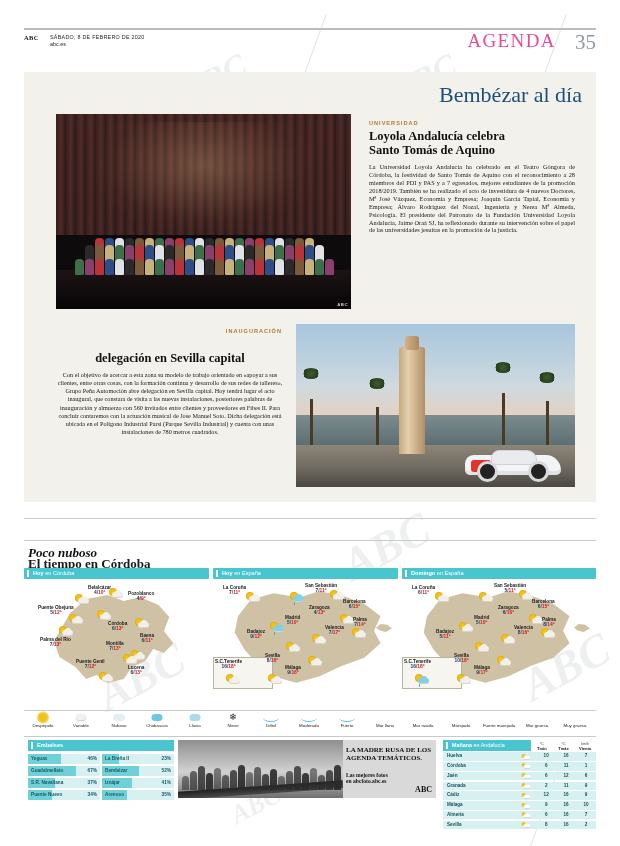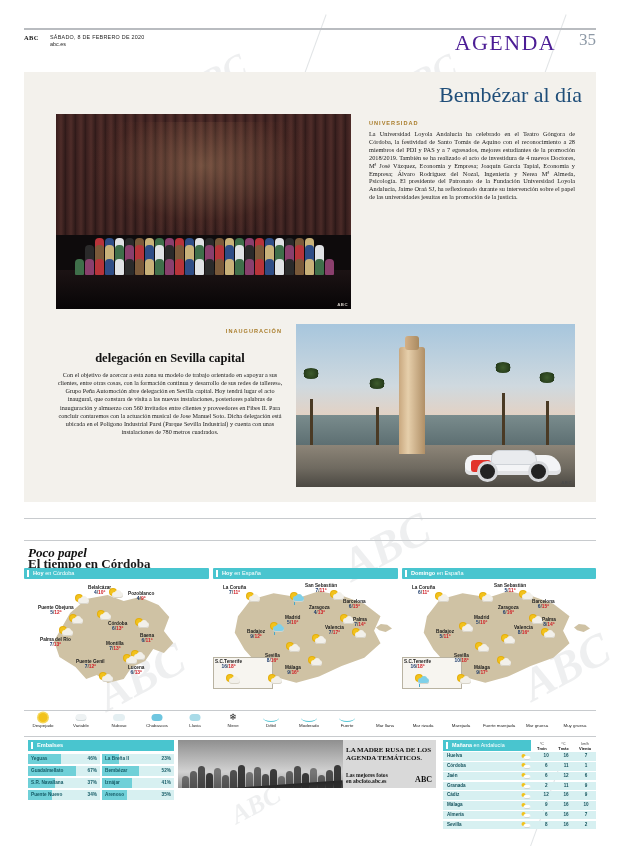--- a/index.html
+++ b/index.html
@@ -15,23 +15,23 @@
   .slash{position:absolute;background:rgba(120,130,140,0.22);pointer-events:none;}
 
   
   #masthead{position:absolute;left:24px;top:28px;right:24px;height:30px;}
   .mast-rule{position:absolute;left:0;right:0;top:0;height:1.6px;background:#b9bcc0;}
   .mast-abc{position:absolute;left:0;top:6px;font-family:"Liberation Serif",serif;
             font-weight:bold;font-size:6.5px;letter-spacing:.4px;color:#1a1a1a;}
   .mast-date{position:absolute;left:26px;top:6px;font-size:5.4px;letter-spacing:.25px;color:#1f1f1f;}
   .mast-site{position:absolute;left:26px;top:13px;font-size:5.4px;color:#1f1f1f;}
   .mast-section{position:absolute;right:40px;top:2px;font-family:"Liberation Serif",serif;
-                font-size:22px;color:#4c1d95;letter-spacing:1.4px;text-align:right;}
+                font-size:19px;color:#ec4899;letter-spacing:1.4px;text-align:right;}
   .mast-page{position:absolute;right:0;top:2px;font-family:"Liberation Serif",serif;
-             font-size:17px;color:#8d99a6;}
+             font-size:21px;color:#8d99a6;}
 
   
   #panel{position:absolute;left:24px;top:72px;width:572px;height:430px;
          background:#f3f1ec;}
   #panel-title{position:absolute;right:14px;top:10px;font-family:"Liberation Serif",serif;
                font-size:22px;color:#1f4e79;font-weight:normal;}
 
   
   #photo1{position:absolute;left:32px;top:42px;width:295px;height:195px;
           background:#120f10;overflow:hidden;}
@@ -148,21 +148,21 @@
   .emb-hdr{height:11px;background:#49c5cf;color:#fff;font-size:5.6px;line-height:11px;
            padding-left:9px;position:relative;font-weight:bold;}
   .emb-hdr:before{content:"";position:absolute;left:3px;top:2px;width:2px;height:7px;background:#fff;}
   .emb-grid{display:grid;grid-template-columns:1fr 1fr;gap:2px;margin-top:3px;}
   .emb-cell{background:#d7f0f1;height:10px;position:relative;}
   .emb-fill{position:absolute;left:0;top:0;bottom:0;background:#6fd0d8;}
   .emb-n{position:absolute;left:3px;top:0;line-height:10px;font-size:4.7px;font-weight:bold;color:#155b66;}
   .emb-p{position:absolute;right:3px;top:0;line-height:10px;font-size:4.7px;font-weight:bold;color:#155b66;}
 
   
-  #promo{position:absolute;left:178px;top:740px;width:258px;height:48px;background:#d9d9d9;overflow:hidden;}
+  #promo{position:absolute;left:178px;top:740px;width:258px;height:58px;background:#d9d9d9;overflow:hidden;}
   .promo-img{position:absolute;left:0;top:0;width:165px;height:58px;
      background:linear-gradient(180deg,#8f8f8f 0%,#d2d2d2 55%,#6e6e6e 100%);overflow:hidden;}
   .crowd{position:absolute;bottom:8px;display:flex;align-items:flex-end;gap:1px;}
   .head{width:7px;background:#2b2b2b;border-radius:4px 4px 0 0;}
   .coaster{position:absolute;left:0;bottom:4px;width:100%;height:8px;
      background:linear-gradient(180deg,#1f1f1f,#494949);transform:rotate(-4deg);}
   .promo-txt{position:absolute;left:168px;top:6px;right:4px;}
   .promo-h{font-family:"Liberation Serif",serif;font-weight:bold;font-size:7px;line-height:8.4px;color:#111;}
   .promo-s{font-family:"Liberation Serif",serif;font-weight:bold;font-size:5.6px;
            line-height:6.6px;color:#111;margin-top:9px;}
@@ -299,20 +299,24 @@
         <div class="ppl" style="height: 16px; background: rgb(122, 90, 58);"></div>
         <div class="ppl" style="height: 16px; background: rgb(201, 178, 122);"></div>
         <div class="ppl" style="height: 16px; background: rgb(63, 111, 74);"></div>
         <div class="ppl" style="height: 16px; background: rgb(138, 63, 109);"></div>
       </div>
     <div class="credit" style="position:absolute;right:3px;bottom:2px;color:#cfc9c2;">ABC</div>
   </div>
 
   <div id="art1">
     <div class="kicker">UNIVERSIDAD</div>
+    <div class="headline">
+      <span>Loyola Andalucía celebra</span><br>
+      <span>Santo Tomás de Aquino</span>
+    </div>
     <div class="body-txt">La Universidad Loyola Andalucía ha celebrado en el Teatro Góngora de Córdoba, la festividad de Santo Tomás de Aquino con el reconocimiento a 28 miembros del PDI y PAS y a 7 egresados, mejores estudiantes de la promoción 2018/2019. También se ha realizado el acto de investidura de 4 nuevos Doctores, Mª José Vázquez, Economía y Empresa; Joaquín García Tapial, Economía y Empresa; Álvaro Rodríguez del Nozal, Ingeniería y Nerea Mª Almeda, Psicología. El presidente del Patronato de la Fundación Universidad Loyola Andalucía, Jaime Oraá SJ, ha reflexionado durante su intervención sobre el papel de las universidades jesuitas en la promoción de la justicia.</div>
   </div>
 
   <div id="art2">
     <div class="kicker" style="text-align:right;padding-right:4px;">INAUGURACIÓN</div>
     <div class="headline">
       <br>
       <span>delegación en Sevilla capital</span>
     </div>
     <div class="body-txt">Con el objetivo de acercar a esta zona su modelo de trabajo orientado en «apoyar a sus clientes, entre otras cosas, con la formación continua y desarrollo de sus redes de talleres», Grupo Peña Automoción abre delegación en Sevilla capital. Hoy tendrá lugar el acto inaugural, que constara de visita a las nuevas instalaciones, posteriores palabras de inauguración y almuerzo con 560 invitados entre clientes y proveedores en Fibes II. Para concluir contaremos con la actuación musical de Jose Manuel Soto. Dicha delegación está ubicada en el Polígono Industrial Parsi (Parque Sevilla Industrial) y cuenta con unas instalaciones de 780 metros cuadrados.</div>
@@ -338,21 +342,21 @@
       <div class="wheel" style="left:12px;"></div>
       <div class="wheel" style="right:12px;"></div>
     </div>
     <div class="credit" style="position:absolute;right:3px;bottom:2px;color:#4a4a4a;">ABC</div>
   </div>
 </div>
 
 <div class="wrule" style="top:518px;"></div>
 <div id="wsec-title">El tiempo en Córdoba</div>
 <div class="wrule" style="top:540px;"></div>
-<div id="wsub">Poco papel</div>
+<div id="wsub">Poco nuboso</div>
 
 <div id="maps">
     <div class="mapbox" style="left: 24px; width: 185px;">
       <div class="maphdr"><b>Hoy</b> <span>en Córdoba</span></div>
       <div class="maparea">
         <div class="cordoba-shape"></div>
         <div class="ic" style="left: 52px; top: 16px;">
           <span class="sun"></span>
           <span class="cl2"></span>
           <span class="cl"></span>

